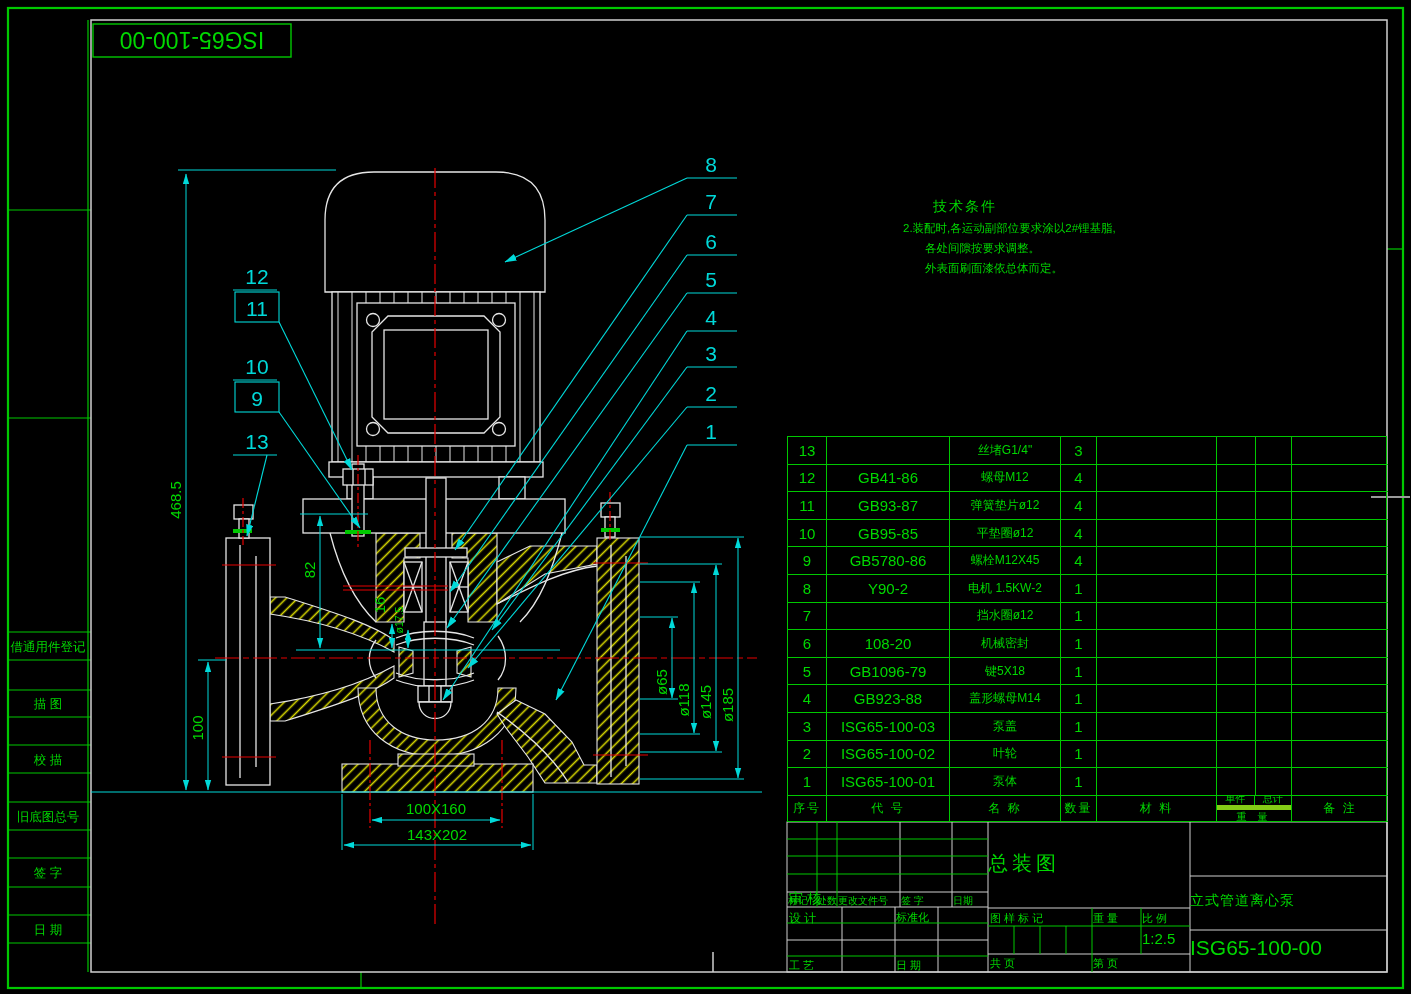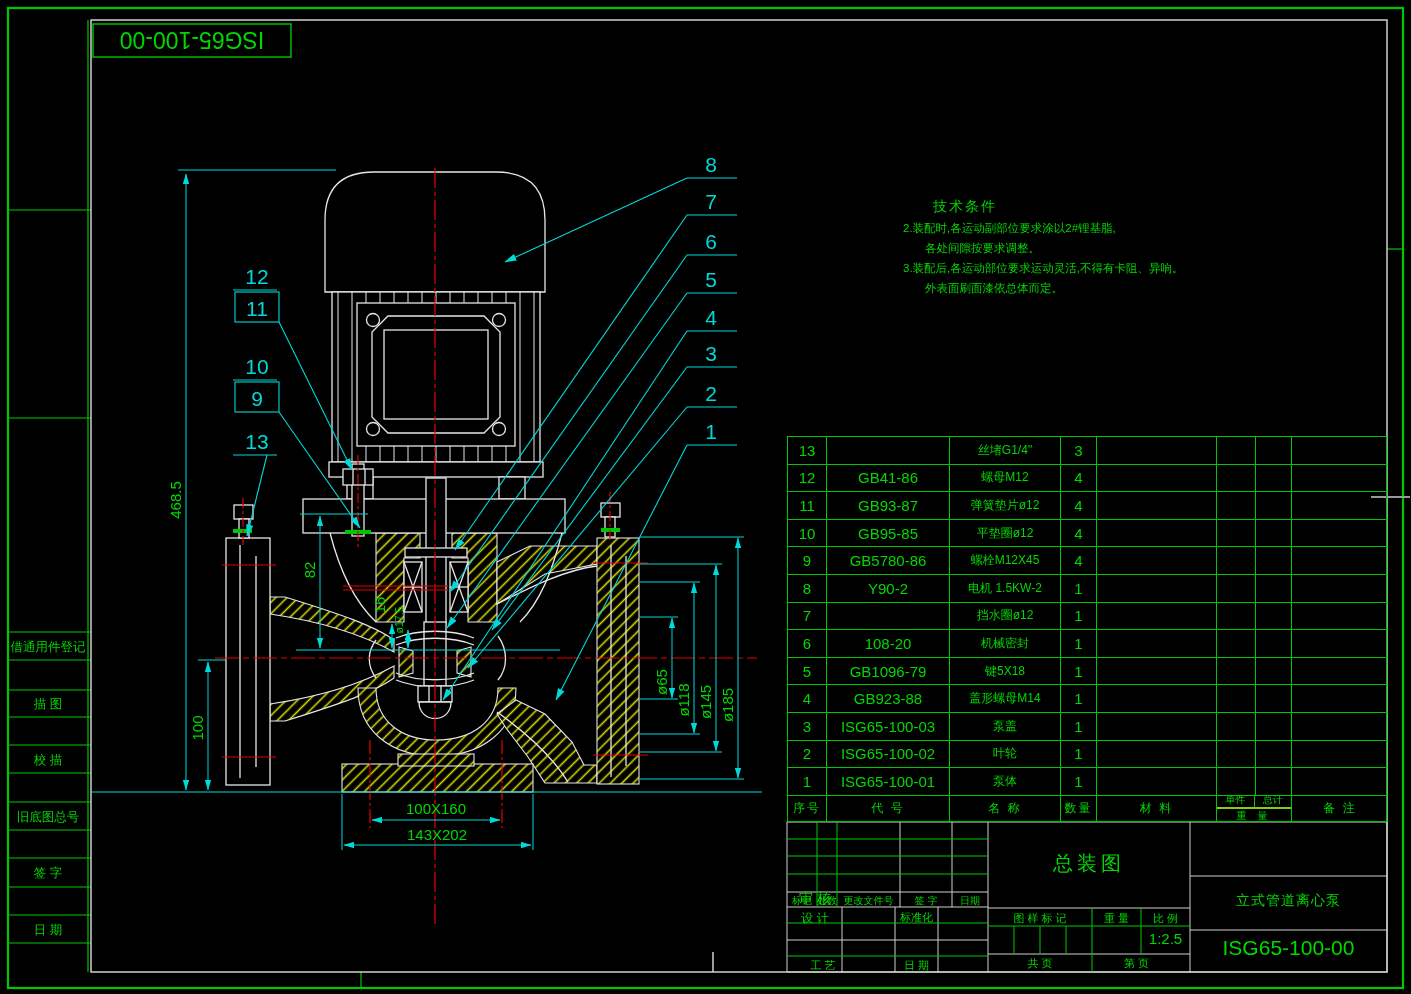--- a/index.html
+++ b/index.html
@@ -19,26 +19,26 @@
     grid-template-rows:repeat(13,27.6px) 26.2px;
     border:1px solid #00c800;color:#00d800}
   .prow{display:contents}
   .pc{border-right:1px solid #00c800;border-bottom:1px solid #00c800;
       display:flex;align-items:center;justify-content:center;
       font-size:15px;overflow:hidden;white-space:nowrap}
   .pc.cjk{font-size:12px}
   .pc.last{border-right:none}
   .pc.hd{font-size:12px;letter-spacing:2px}
   .split{grid-column:6/8;flex-direction:column;padding:0;font-size:10px;letter-spacing:0}
-  .split .st{display:flex;width:100%;height:13px;border-bottom:2px solid #84cc16}
+  .split .st{display:flex;width:100%;height:13px;border-bottom:5px solid #84cc16}
   .split .st span{flex:1;display:flex;align-items:center;justify-content:center}
   .split .st span:first-child{border-right:1px solid #00c800}
   .split .sb{flex:1;display:flex;align-items:center;justify-content:center;letter-spacing:4px}
   
-  .tbt{position:absolute;color:#00d800;text-align:center;white-space:nowrap;overflow:hidden}
+  .tbt{position:absolute;color:#00d800;white-space:nowrap;overflow:hidden}
 </style>
 </head>
 <body>
 
 <div id="stage">
 
 <svg width="1411" height="994" viewBox="0 0 1411 994">
   <defs>
     <pattern id="h" patternUnits="userSpaceOnUse" width="8" height="8" patternTransform="rotate(45)">
       <rect width="8" height="8" fill="#000"></rect>
@@ -329,21 +329,20 @@
       <line x1="1040" y1="926" x2="1040" y2="954"></line>
       <line x1="1066" y1="926" x2="1066" y2="954"></line>
     </g>
   </g>
 </svg>
 
 <div id="tech" class="abs">
   <div class="tt">技术条件</div>
   <div class="tl">2.装配时,各运动副部位要求涂以2#锂基脂,</div>
   <div class="tl ind">各处间隙按要求调整。</div>
-  <div class="tl">3.装配后,各运动部位要求运动灵活,不得有卡阻、异响。</div>
   <div class="tl ind">外表面刷面漆依总体而定。</div>
 </div>
 
 <div class="ptable abs">
   <div class="prow">
     <div class="pc">13</div><div class="pc"></div><div class="pc cjk">丝堵G1/4"</div><div class="pc">3</div><div class="pc"></div><div class="pc"></div><div class="pc"></div><div class="pc last"></div>
   </div>
   <div class="prow">
     <div class="pc">12</div><div class="pc">GB41-86</div><div class="pc cjk">螺母M12</div><div class="pc">4</div><div class="pc"></div><div class="pc"></div><div class="pc"></div><div class="pc last"></div>
   </div>

